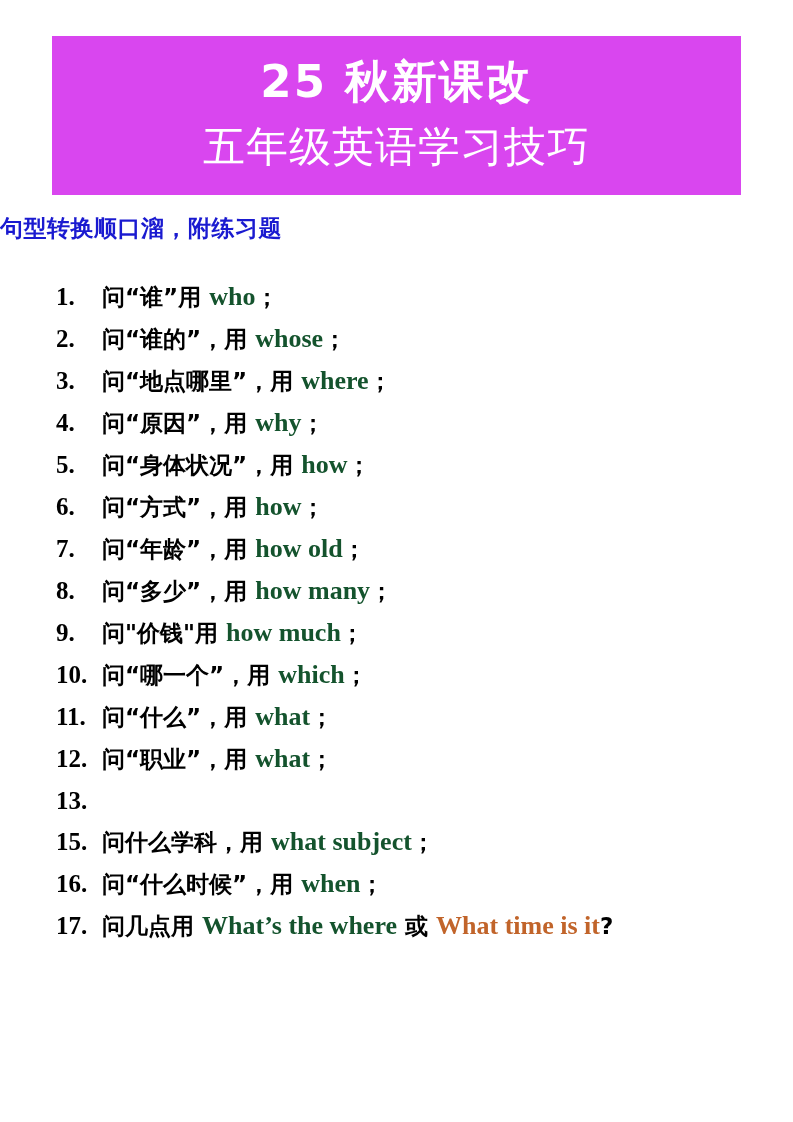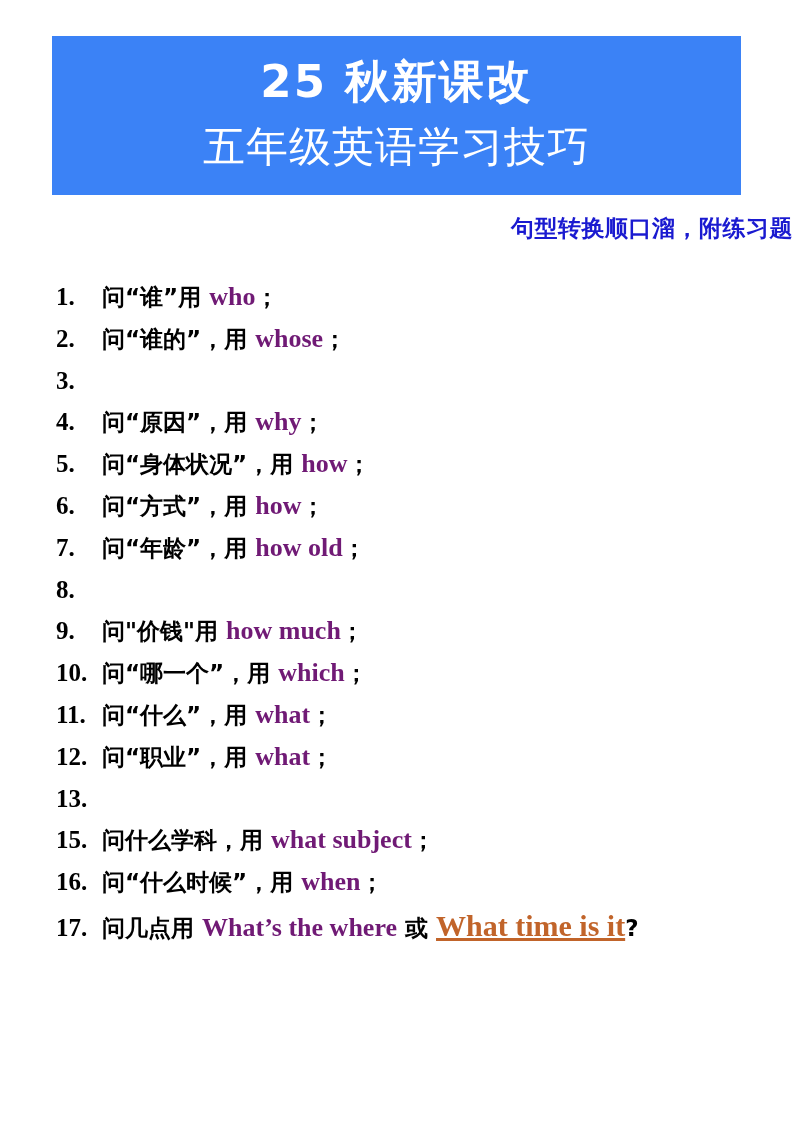--- a/index.html
+++ b/index.html
@@ -16,21 +16,21 @@
   }
   .page {
     width: 793px;
     height: 1122px;
     position: relative;
     box-sizing: border-box;
     padding: 0;
   }
   .title-banner {
     margin: 36px 52px 0 52px;
-    background: #3b82f6;
+    background: #d946ef;
     padding: 18px 10px 20px 10px;
     text-align: center;
   }
   .title-line1 {
     font-family: "DejaVu Sans", sans-serif;
     font-weight: bold;
     font-size: 45px;
     color: #ffffff;
     letter-spacing: 2px;
     line-height: 1.25;
@@ -38,21 +38,21 @@
   .title-line2 {
     font-family: "DejaVu Sans", sans-serif;
     font-weight: normal;
     font-size: 42px;
     color: #ffffff;
     letter-spacing: 1px;
     line-height: 1.3;
     margin-top: 10px;
   }
   .subtitle {
-    text-align: right;
+    text-align: left;
     margin-top: 18px;
     font-family: "DejaVu Sans", sans-serif;
     font-weight: bold;
     font-size: 23px;
     color: #1a1ad0;
     letter-spacing: 0.5px;
   }
   .list {
     margin: 40px 0 0 0;
     padding: 0 56px 0 56px;
@@ -79,28 +79,27 @@
   .txt {
     font-family: "DejaVu Sans", sans-serif;
     font-weight: bold;
     font-size: 23px;
     color: #000000;
   }
   .txt .en {
     font-family: "Liberation Serif", serif;
     font-weight: bold;
     font-size: 26px;
-    color: #701a75;
+    color: #14532d;
   }
   .txt .en-last {
     font-family: "Liberation Serif", serif;
     font-weight: bold;
-    font-size: 30px;
+    font-size: 26px;
     color: #c1642a;
-    text-decoration: underline;
   }
   .txt .cn-sep {
     font-family: "DejaVu Sans", sans-serif;
     font-weight: bold;
     font-size: 23px;
     color: #000000;
   }
 </style>
 </head>
 <body>
@@ -118,39 +117,41 @@
       <li class="list-item">
         <span class="num">1.</span>
         <span class="txt"><span>问“谁”用 </span><span class="en">who</span><span>；</span></span>
       </li>
       <li class="list-item">
         <span class="num">2.</span>
         <span class="txt"><span>问“谁的”，用 </span><span class="en">whose</span><span>；</span></span>
       </li>
       <li class="list-item">
         <span class="num">3.</span>
+        <span class="txt"><span>问“地点哪里”，用 </span><span class="en">where</span><span>；</span></span>
       </li>
       <li class="list-item">
         <span class="num">4.</span>
         <span class="txt"><span>问“原因”，用 </span><span class="en">why</span><span>；</span></span>
       </li>
       <li class="list-item">
         <span class="num">5.</span>
         <span class="txt"><span>问“身体状况”，用 </span><span class="en">how</span><span>；</span></span>
       </li>
       <li class="list-item">
         <span class="num">6.</span>
         <span class="txt"><span>问“方式”，用 </span><span class="en">how</span><span>；</span></span>
       </li>
       <li class="list-item">
         <span class="num">7.</span>
         <span class="txt"><span>问“年龄”，用 </span><span class="en">how old</span><span>；</span></span>
       </li>
       <li class="list-item">
         <span class="num">8.</span>
+        <span class="txt"><span>问“多少”，用 </span><span class="en">how many</span><span>；</span></span>
       </li>
       <li class="list-item">
         <span class="num">9.</span>
         <span class="txt"><span>问"价钱"用 </span><span class="en">how much</span><span>；</span></span>
       </li>
       <li class="list-item">
         <span class="num">10.</span>
         <span class="txt"><span>问“哪一个”，用 </span><span class="en">which</span><span>；</span></span>
       </li>
       <li class="list-item">

